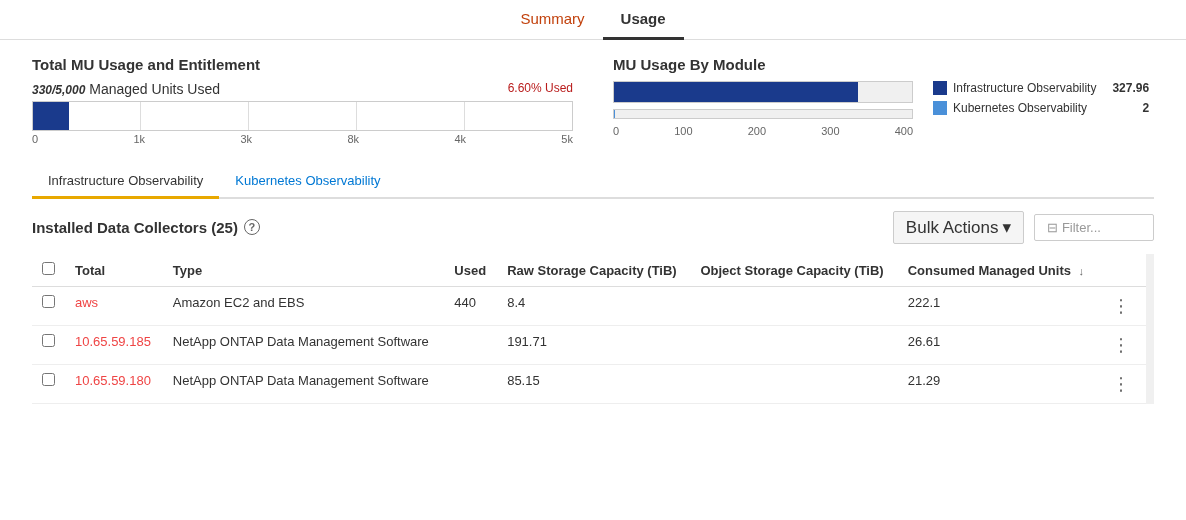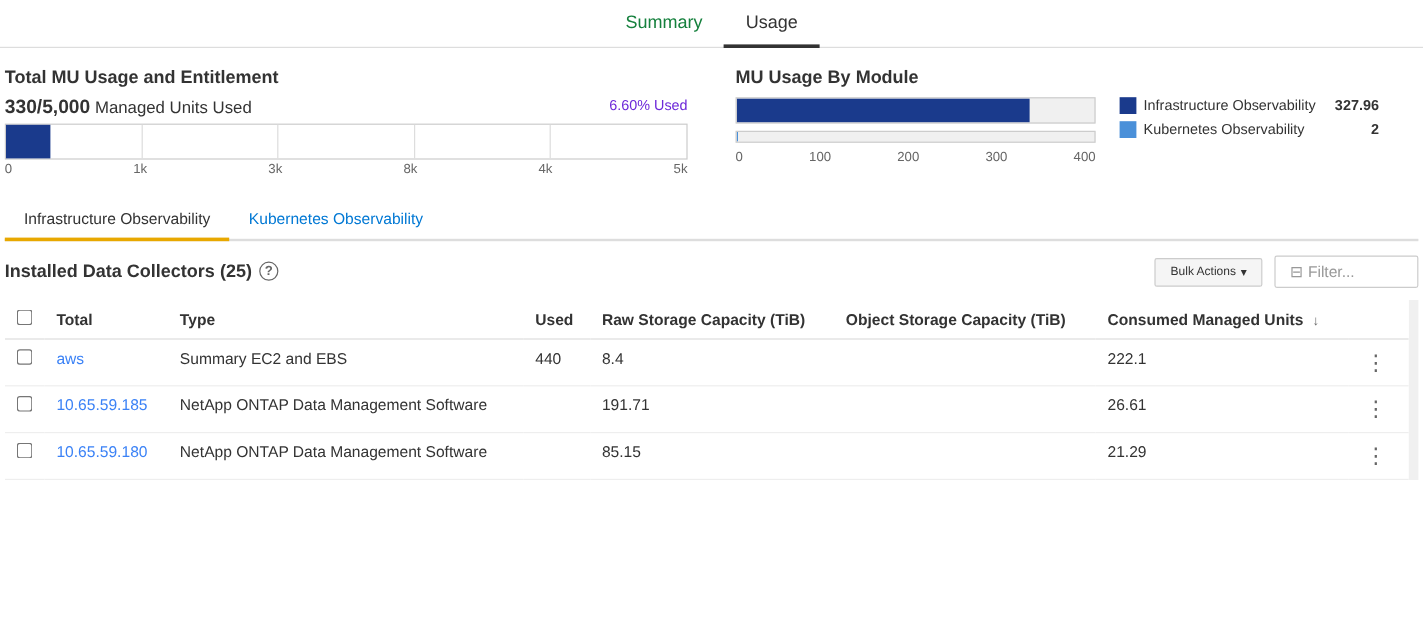--- a/index.html
+++ b/index.html
@@ -10,54 +10,54 @@
       display: flex;
       justify-content: center;
       border-bottom: 1px solid #ddd;
       padding: 0 20px;
       background: #fff;
     }
     .tab-item {
       padding: 10px 18px;
       cursor: pointer;
       font-size: 15px;
-      color: #15803d;
+      color: #c2410c;
       border-bottom: 3px solid transparent;
       margin-bottom: -1px;
     }
     .tab-item.active {
       color: #333;
       border-bottom: 3px solid #333;
-      font-weight: normal;
-    }
-
-    
-    .content { padding: 16px 4px; }
+      font-weight: bold;
+    }
+
+    
+    .content { padding: 16px 32px; }
 
     
     .charts-row {
       display: flex;
       gap: 40px;
       margin-bottom: 20px;
     }
     .chart-section { flex: 1; }
     .chart-title {
       font-size: 15px;
       font-weight: bold;
       margin-bottom: 8px;
     }
     .mu-numbers {
       font-size: 14px;
       margin-bottom: 4px;
     }
-    .mu-numbers strong { font-size: 16px; font-weight: bold; }
+    .mu-numbers strong { font-size: 12px; font-weight: bold; font-style: italic; }
     .mu-percent {
       float: right;
       font-size: 12px;
-      color: #6d28d9;
+      color: #b91c1c;
     }
     .bar-labels {
       display: flex;
       justify-content: space-between;
       font-size: 11px;
       color: #666;
       margin-top: 2px;
     }
 
     
@@ -152,21 +152,21 @@
       align-items: center;
     }
     .bulk-actions-btn {
       display: flex;
       align-items: center;
       gap: 4px;
       border: 1px solid #ccc;
       background: #f5f5f5;
       padding: 5px 12px;
       cursor: pointer;
-      font-size: 10px;
+      font-size: 17px;
       color: #333;
       border-radius: 2px;
     }
     .filter-btn {
       display: flex;
       align-items: center;
       gap: 4px;
       border: 1px solid #ccc;
       background: #fff;
       padding: 5px 12px;
@@ -190,21 +190,21 @@
       font-weight: bold;
       color: #333;
       background: #fff;
       white-space: nowrap;
     }
     .data-table td {
       padding: 8px 10px;
       border-bottom: 1px solid #eee;
       vertical-align: top;
     }
-    .link-cell { color: #3b82f6; cursor: pointer; }
+    .link-cell { color: #ef4444; cursor: pointer; }
     .sort-icon { margin-left: 4px; color: #666; font-size: 11px; }
     .three-dots {
       cursor: pointer;
       color: #666;
       font-size: 18px;
       letter-spacing: 1px;
       padding: 0 4px;
     }
     .checkbox-cell { width: 30px; }
     input[type="checkbox"] { cursor: pointer; }
@@ -380,21 +380,21 @@
       </thead>
       <tbody>
 
         <tr>
           <td class="checkbox-cell">
             <input type="checkbox" style="">
           </td>
           <td>
             <a class="link-cell">aws</a>
           </td>
-          <td>Summary EC2 and EBS</td>
+          <td>Amazon EC2 and EBS</td>
           <td>440</td>
           <td>8.4</td>
           <td></td>
           <td>222.1</td>
           <td>
             <span class="three-dots">⋮</span>
           </td>
         </tr>
 
         <tr>

